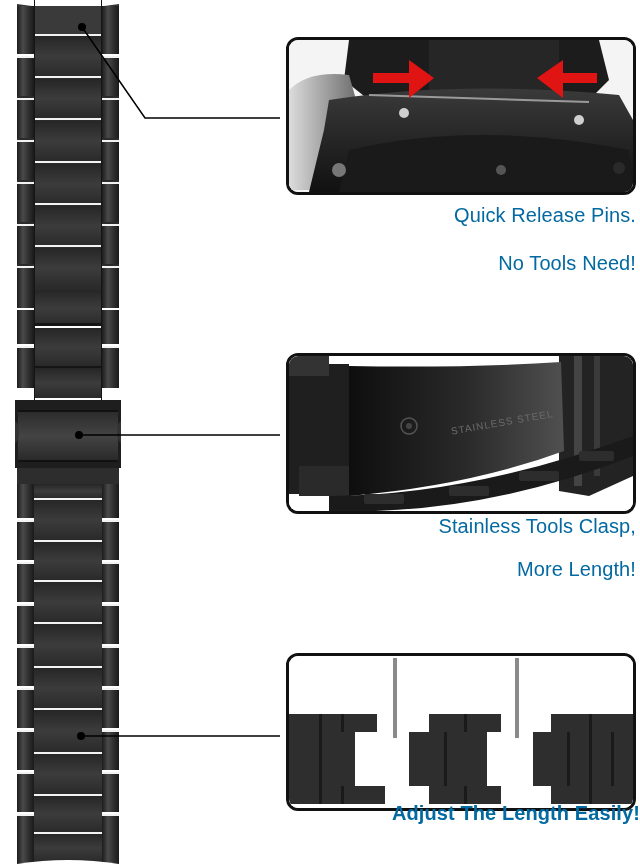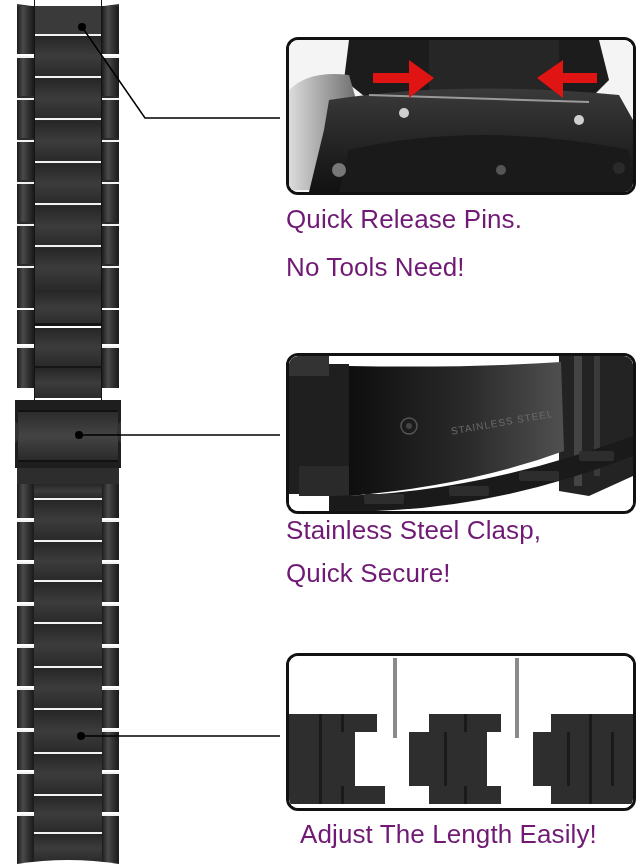--- a/index.html
+++ b/index.html
@@ -25,30 +25,30 @@
   }
   .panel svg { display: block; }
   .p1 { top: 37px; height: 158px; }
   .p2 { top: 353px; height: 161px; }
   .p3 { top: 653px; height: 158px; }
 
   .caption {
     position: absolute;
     left: 286px;
     width: 350px;
-    text-align: left;
-    font-size: 26px;
-    color: #701a75;
+    text-align: right;
+    font-size: 20px;
+    color: #0369a1;
     letter-spacing: 0.1px;
   }
   .c1a { top: 204px; }
   .c1b { top: 252px; }
   .c2a { top: 515px; }
   .c2b { top: 558px; }
-  .c3a { top: 819px; left: 300px; width: 340px; }
+  .c3a { top: 802px; left: 300px; width: 340px; font-weight: bold; }
 </style>
 </head>
 <body>
 
 <div class="band">
   <svg class="band-svg" width="106" height="868" viewBox="0 0 106 868">
     <defs>
       <linearGradient id="sideGrad" x1="0" x2="1" y1="0" y2="0">
         <stop offset="0" stop-color="#1c1c1c"></stop>
         <stop offset="0.35" stop-color="#4a4a4a"></stop>
@@ -293,22 +293,22 @@
     </g>
 
     <path d="M60 10 Q180 12 272 6 L275 95 Q180 130 60 140 Z" fill="url(#claspPlate)"></path>
 
     <circle cx="120" cy="70" r="8" fill="none" stroke="#555" stroke-width="1.5"></circle>
     <circle cx="120" cy="70" r="3" fill="#444"></circle>
 
     <text x="160" y="72" font-size="10" fill="#6a6a6a" transform="rotate(-10 200 60)" letter-spacing="1" font-family="Liberation Sans, sans-serif">STAINLESS STEEL</text>
   </svg>
 </div>
-<div class="caption c2a">Stainless Steel Clasp,</div>
-<div class="caption c2b">Quick Secure!</div>
+<div class="caption c2a">Stainless Tools Clasp,</div>
+<div class="caption c2b">More Length!</div>
 
 <div class="panel p3">
   <svg width="344" height="152" viewBox="0 0 344 152">
     <rect width="344" height="152" fill="#ffffff"></rect>
 
     <g>
       <rect x="104" y="2" width="4" height="80" fill="#8a8a8a"></rect>
       <rect x="226" y="2" width="4" height="80" fill="#8a8a8a"></rect>
     </g>
 

